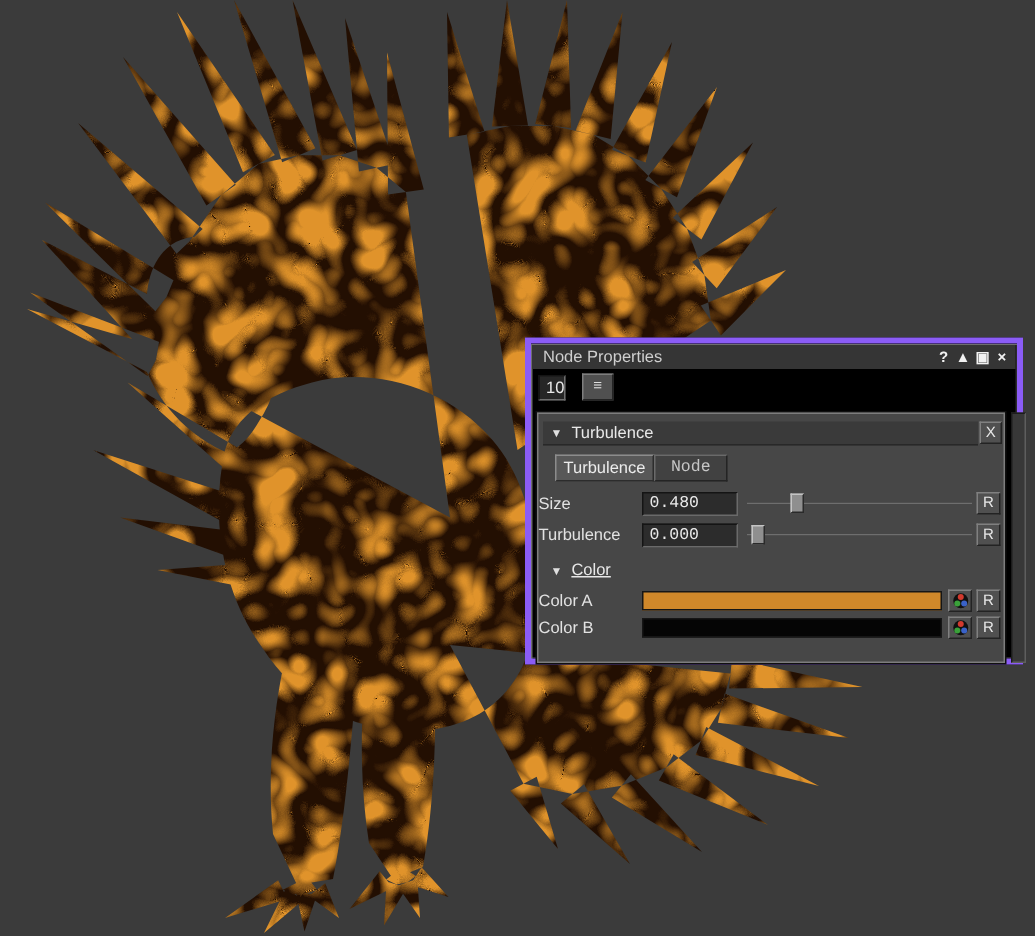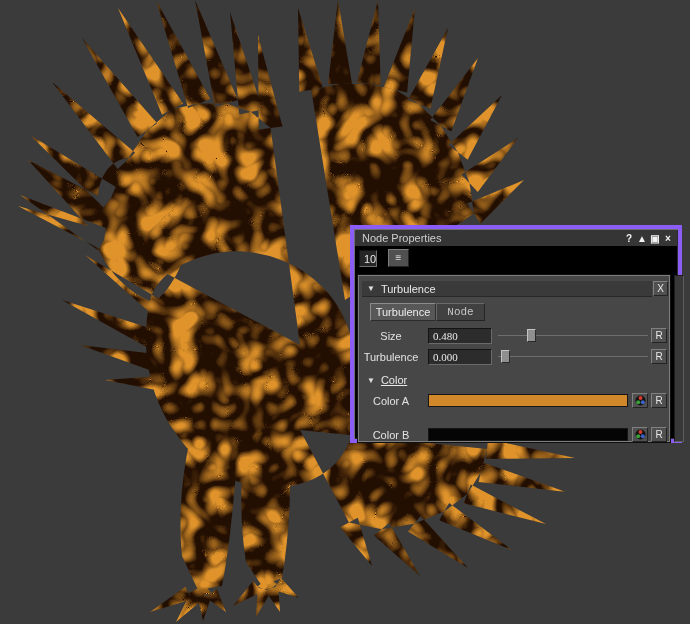--- a/index.html
+++ b/index.html
@@ -83,31 +83,31 @@
   }
   .tab-inactive {
     left:77px; width:49px; background:#414141; color:#c6c6c6;
     border:1px solid; border-color:#6a6a6a #242424 #242424 #6a6a6a;font-family:Liberation Mono, monospace;
   }
 
   .row { position:absolute; left:0; width:310px; height:16px; }
   #row-size  { top:52px; }
   #row-rough { top:73px; }
   #row-colora{ top:117px;padding-left:18px; }
-  #row-colorb{ top:135px;margin-top:16px; }
+  #row-colorb{ top:135px; }
 
   .lbl {
     position:absolute; left:0; top:0; width:64px;
-    text-align:center; font-size:11px; color:#e2e2e2; line-height:16px;
+    text-align:left; font-size:11px; color:#e2e2e2; line-height:16px;
   }
   .valbox {
     position:absolute; left:69px; top:0; width:64px; height:16px;
     background:#2c2c2c; color:#eaeaea;
     border:1px solid; border-color:#141414 #6a6a6a #6a6a6a #141414;
-    font-family:Liberation Serif, serif; font-size:11px;
+    font-family:Liberation Mono, monospace; font-size:11px;
     padding:0 0 0 4px; outline:none;
   }
   .slider { position:absolute; left:139px; top:0; width:150px; height:16px; }
   .slider .track {
     position:absolute; left:0; right:0; top:7px; height:1px;
     background:#1d1d1d; border-bottom:1px solid #6e6e6e;
   }
   .slider .handle {
     position:absolute; top:1px; width:9px; height:13px;
     background:#8f8f8f;

